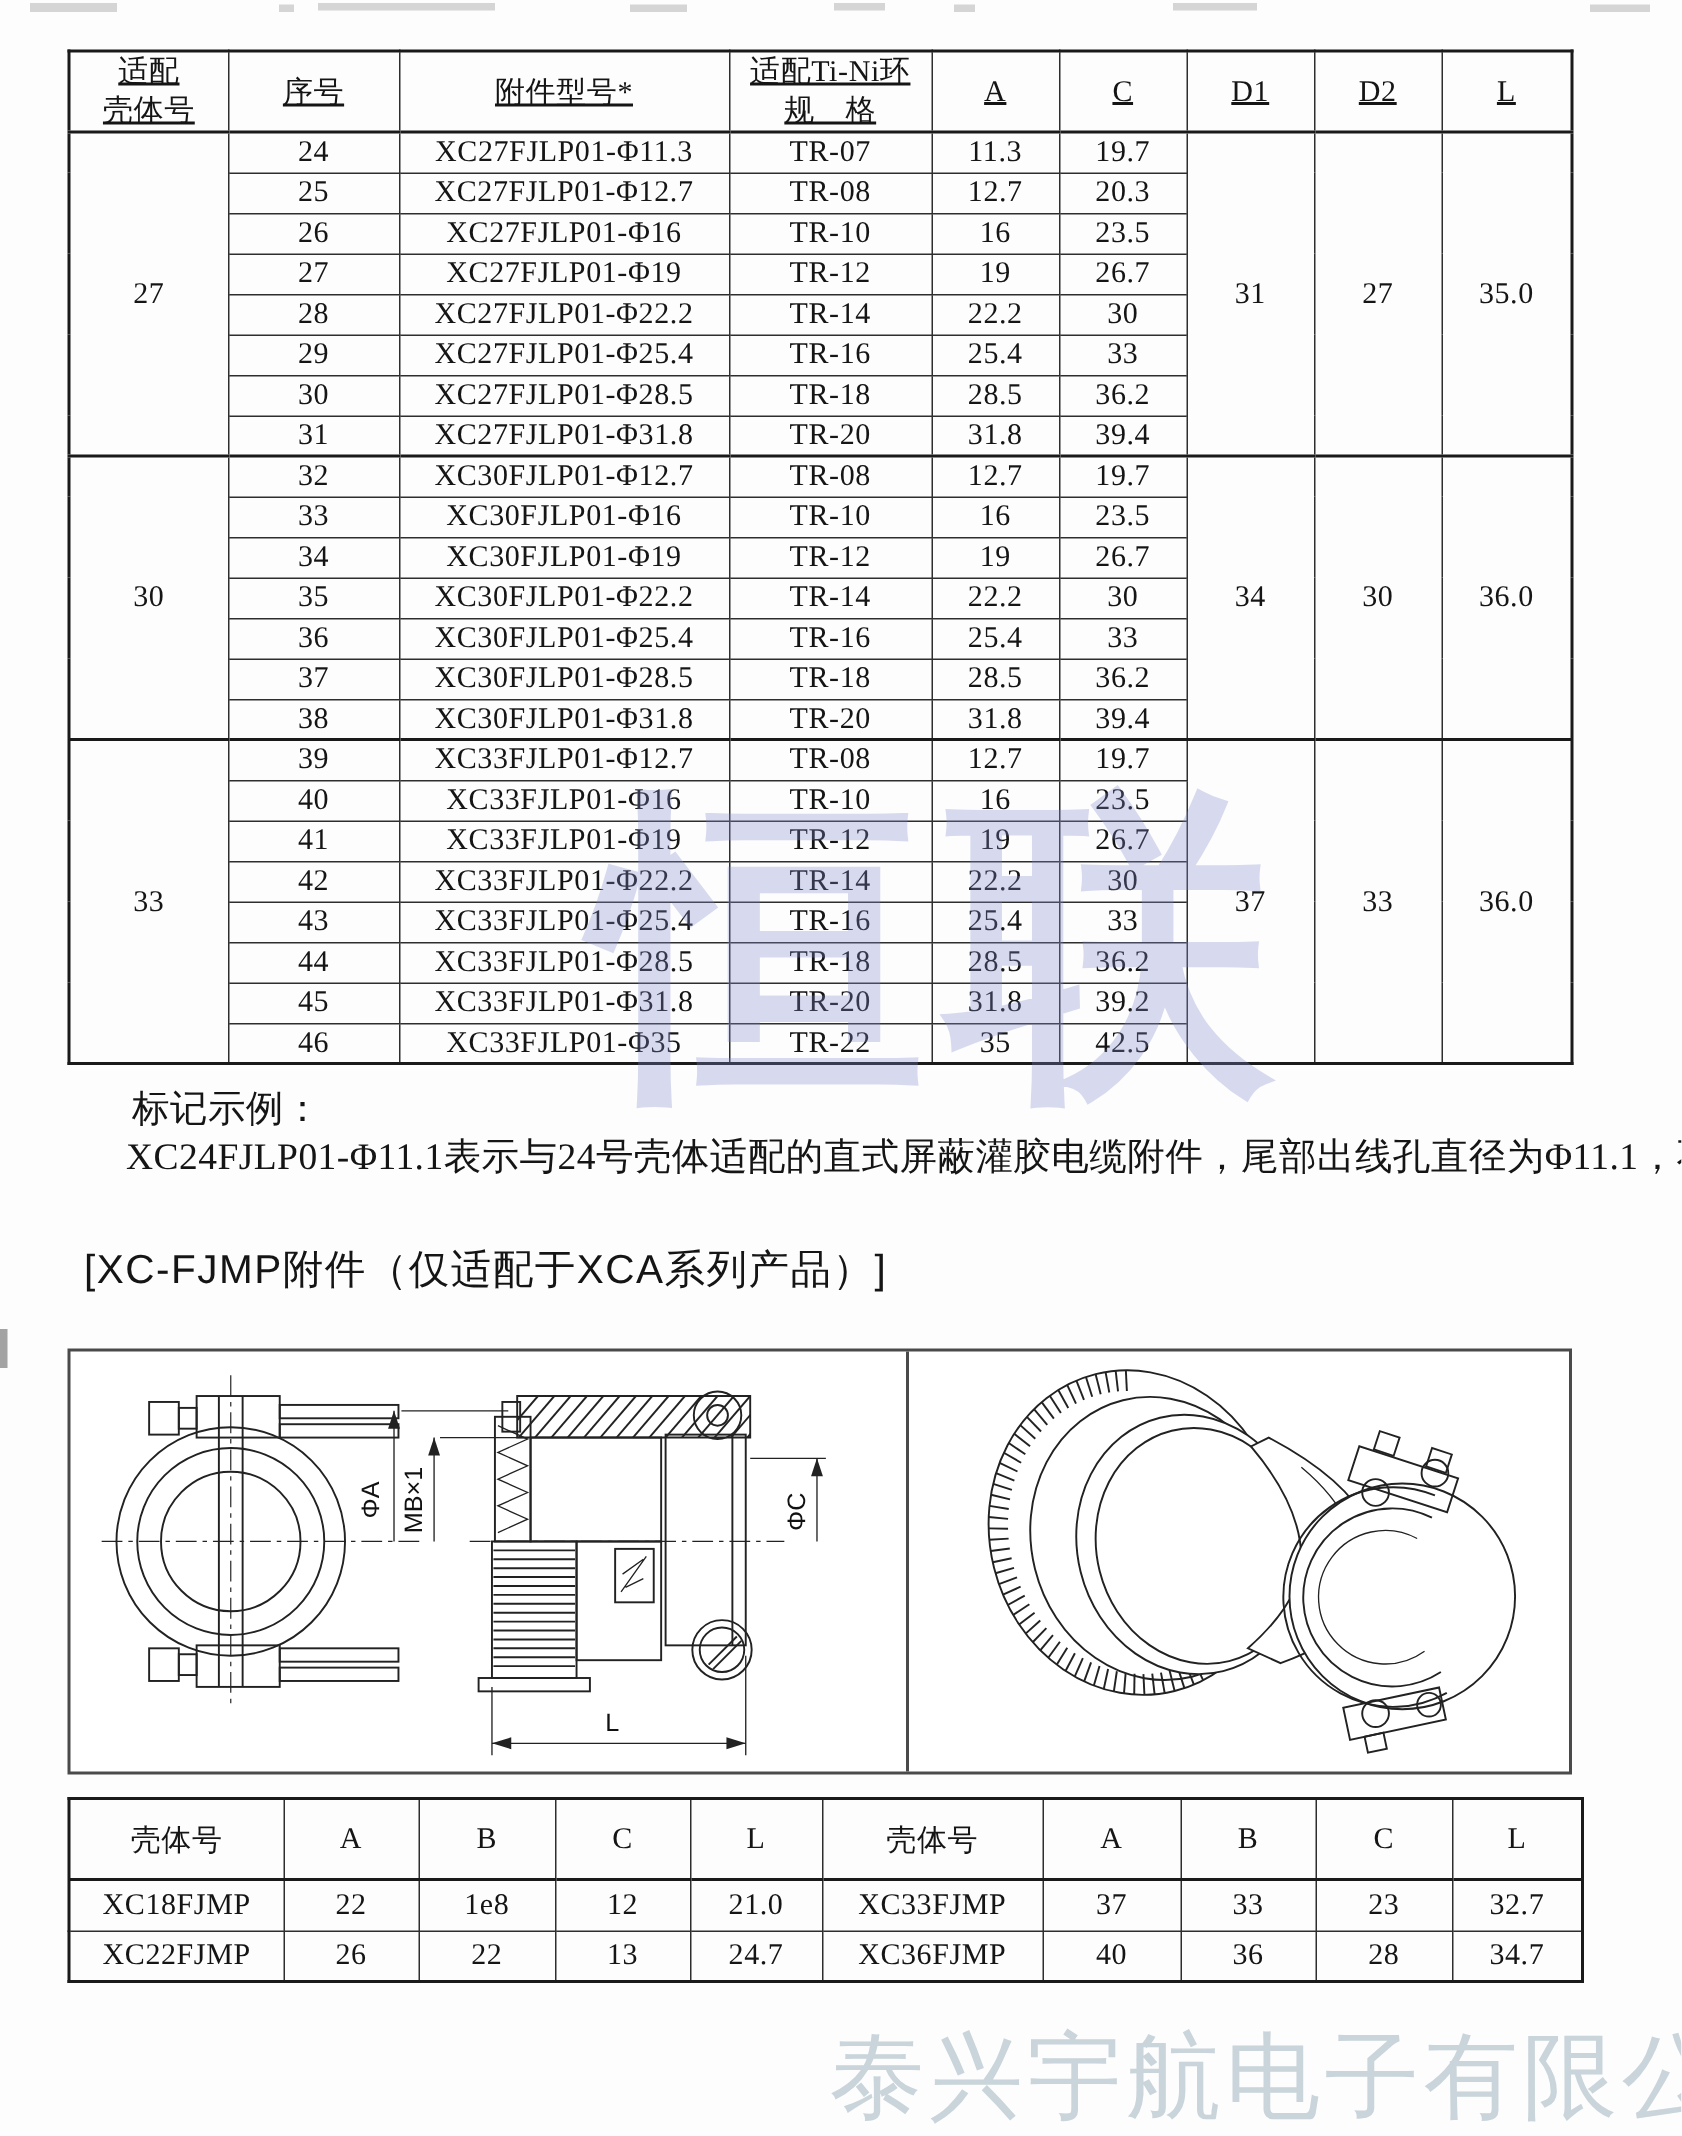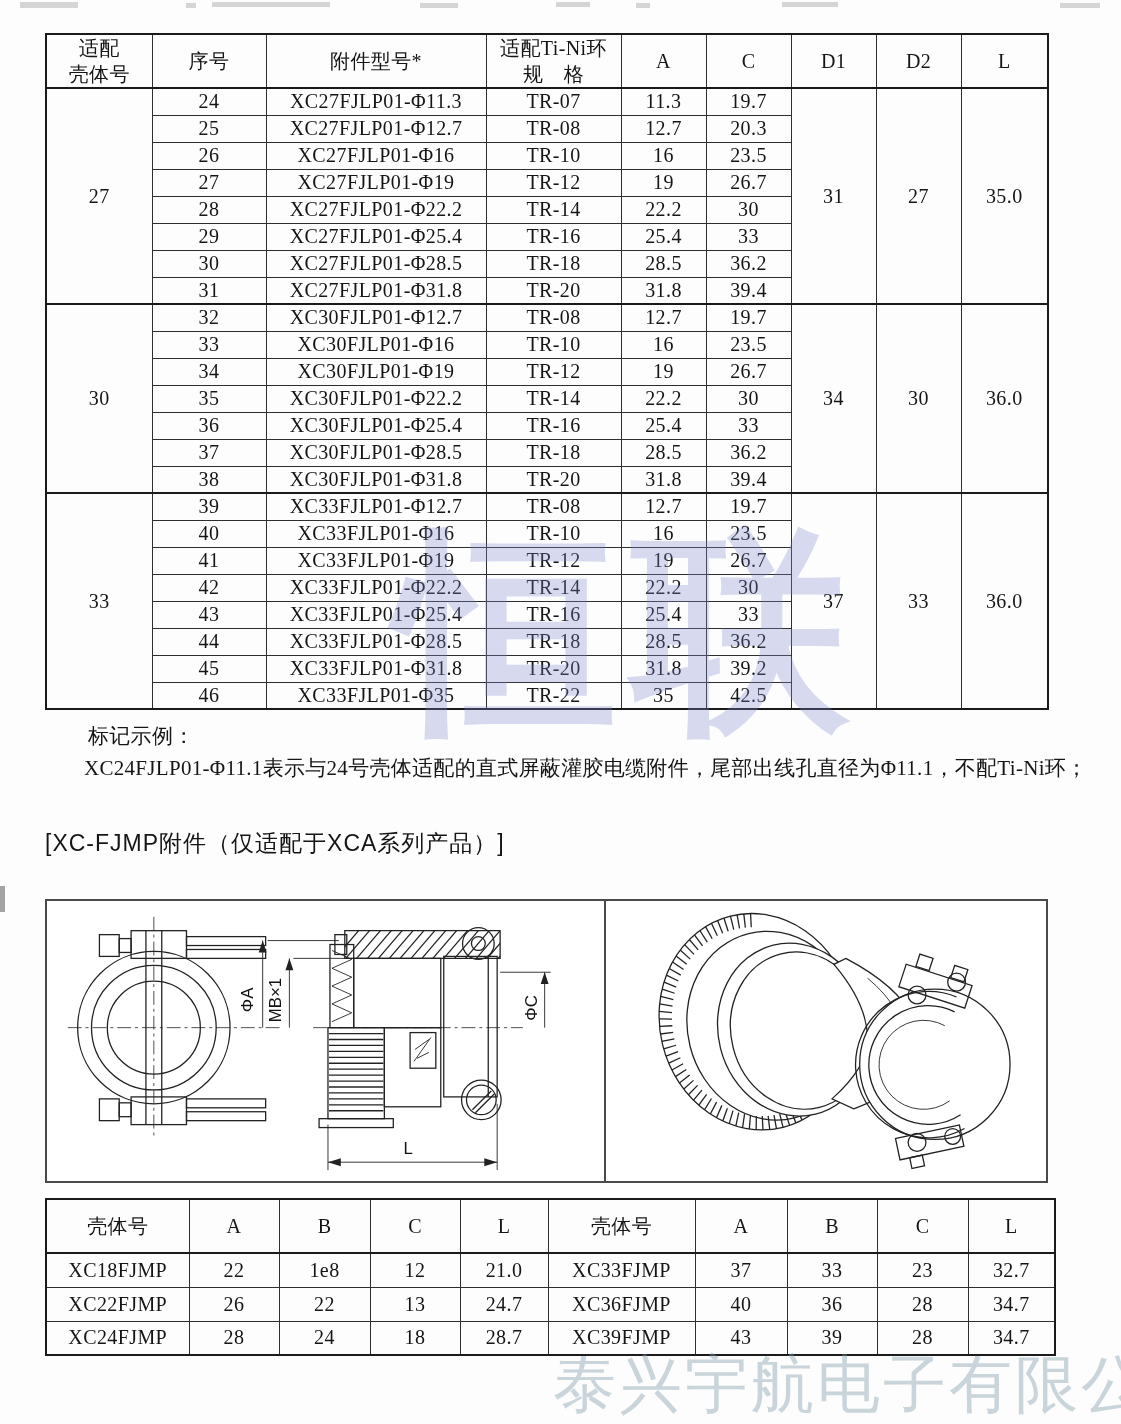--- a/index.html
+++ b/index.html
@@ -22,34 +22,34 @@
                color:rgba(128,158,170,.42); }
 
   
   table { border-collapse:collapse; table-layout:fixed; background:transparent; }
   .main-table { position:absolute; left:45px; top:33px; width:1002px;
                 border:2px solid #1a1a1a; font-size:20px; }
   .main-table th, .main-table td {
     border:1px solid #2e2e2e; text-align:center; vertical-align:middle;
     font-weight:normal; padding:0; letter-spacing:.4px;
   }
-  .main-table thead tr { height:50px; }
+  .main-table thead tr { height:50px;text-decoration:underline; }
   .main-table tbody tr { height:27px; }
   .main-table thead th { border-bottom:2px solid #1a1a1a; }
   .main-table thead th span { display:block; line-height:1.3; }
   .main-table tr.group-start > * { border-top:2px solid #1a1a1a; }
 
   
-  .note { position:absolute; font-size:21px; letter-spacing:.3px; white-space:nowrap;font-family:Liberation Serif, serif; }
+  .note { position:absolute; font-size:25px; letter-spacing:.3px; white-space:nowrap;font-family:Liberation Serif, serif; }
   .note-title { left:88px; top:722px; }
   .note-l1 { left:84px; top:754px; }
   .note-l2 { left:30px; top:786px; }
 
   
-  .section-title { position:absolute; left:45px; top:828px; font-size:23px;
+  .section-title { position:absolute; left:56px; top:828px; font-size:27px;
                    font-family:"Liberation Sans", sans-serif; letter-spacing:1px; }
   .section-sub { position:absolute; left:45px; top:864px; font-size:20px;margin-top:42px; }
 
   
   .drawing-panel { position:absolute; left:45px; top:899px; width:1003px; height:284px;
                    border:2px solid #4a4a4a; box-sizing:border-box; background:#fff; }
   .panel-divider { position:absolute; left:557px; top:0; width:2px; height:100%; background:#4a4a4a; }
   .svg-left { position:absolute; left:0; top:0; }
   .svg-right { position:absolute; left:559px; top:0; }
   .draw line, .draw rect, .draw circle, .draw ellipse, .draw path, .draw polygon
@@ -542,28 +542,16 @@
           <td>26</td>
           <td>22</td>
           <td>13</td>
           <td>24.7</td>
           <td>XC36FJMP</td>
           <td>40</td>
           <td>36</td>
           <td>28</td>
           <td>34.7</td>
         </tr>
-        <tr>
-          <td>XC24FJMP</td>
-          <td>28</td>
-          <td>24</td>
-          <td>18</td>
-          <td>28.7</td>
-          <td>XC39FJMP</td>
-          <td>43</td>
-          <td>39</td>
-          <td>28</td>
-          <td>34.7</td>
-        </tr>
       </tbody>
   </table>
 
 </div>
 
 </body></html>

